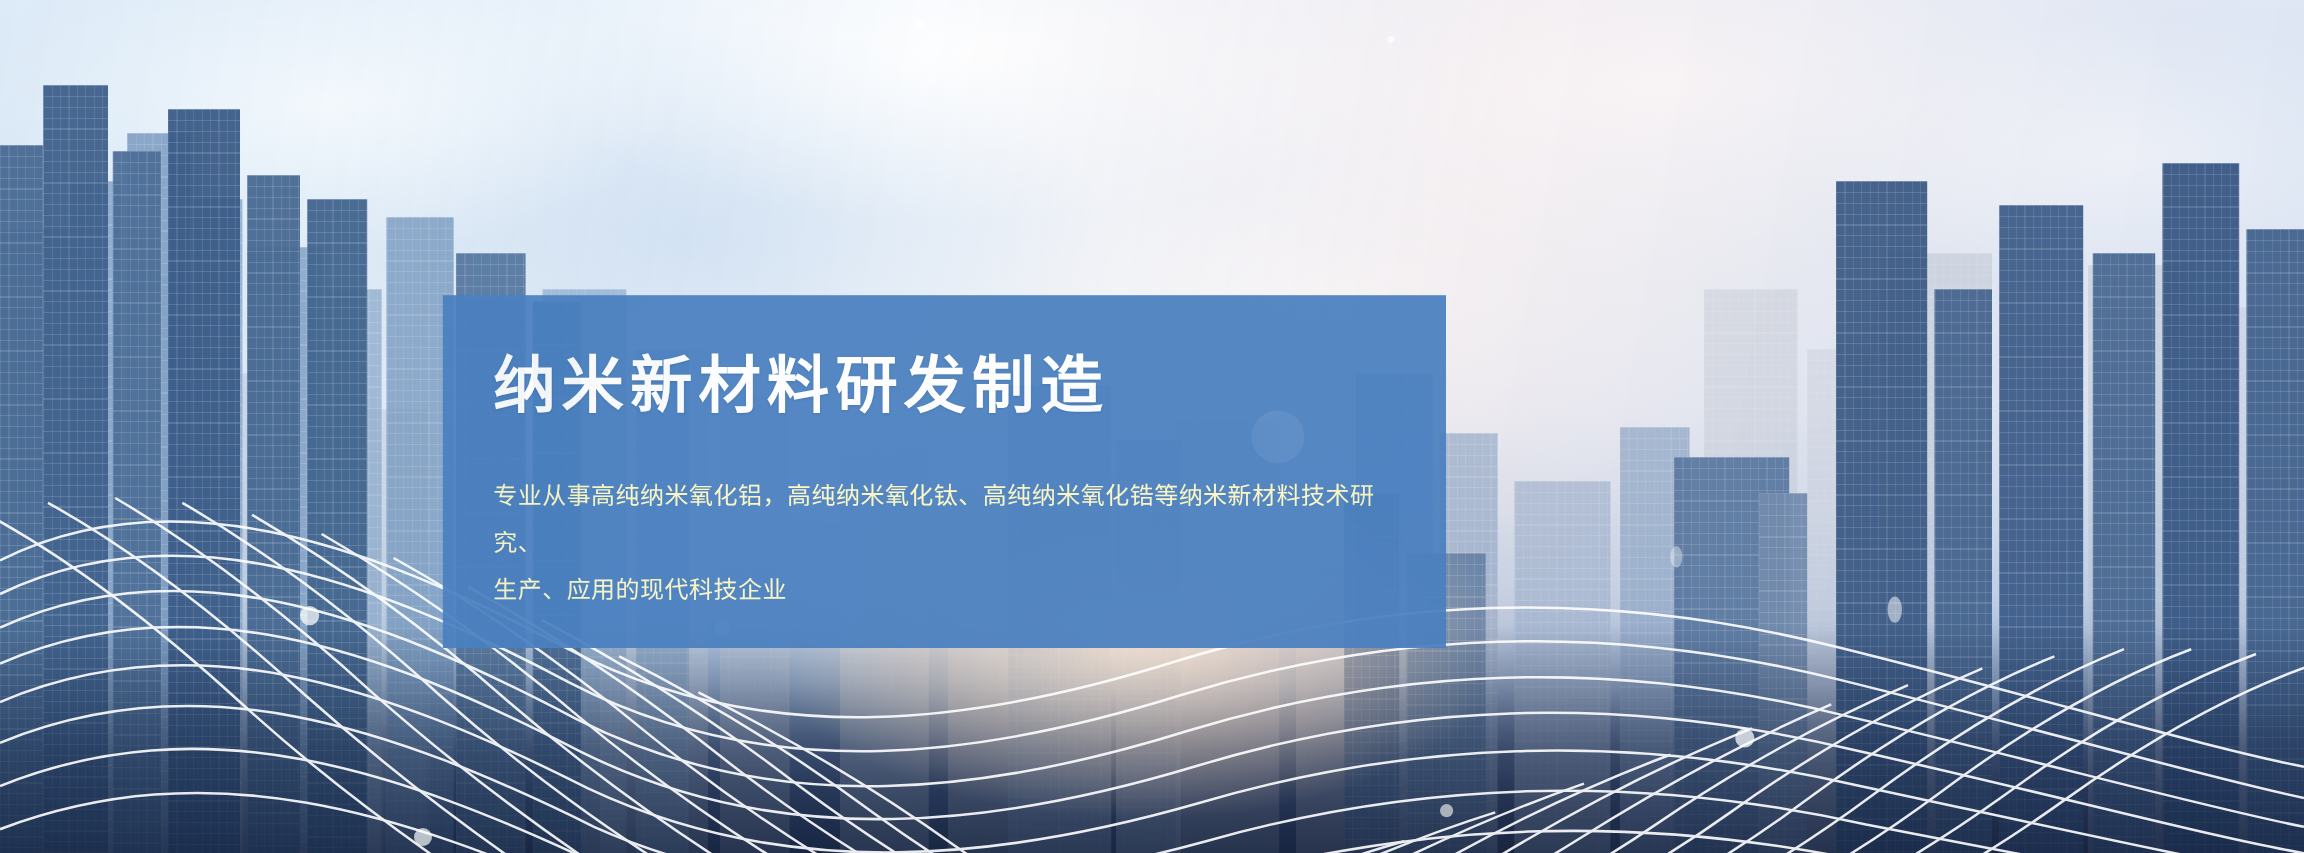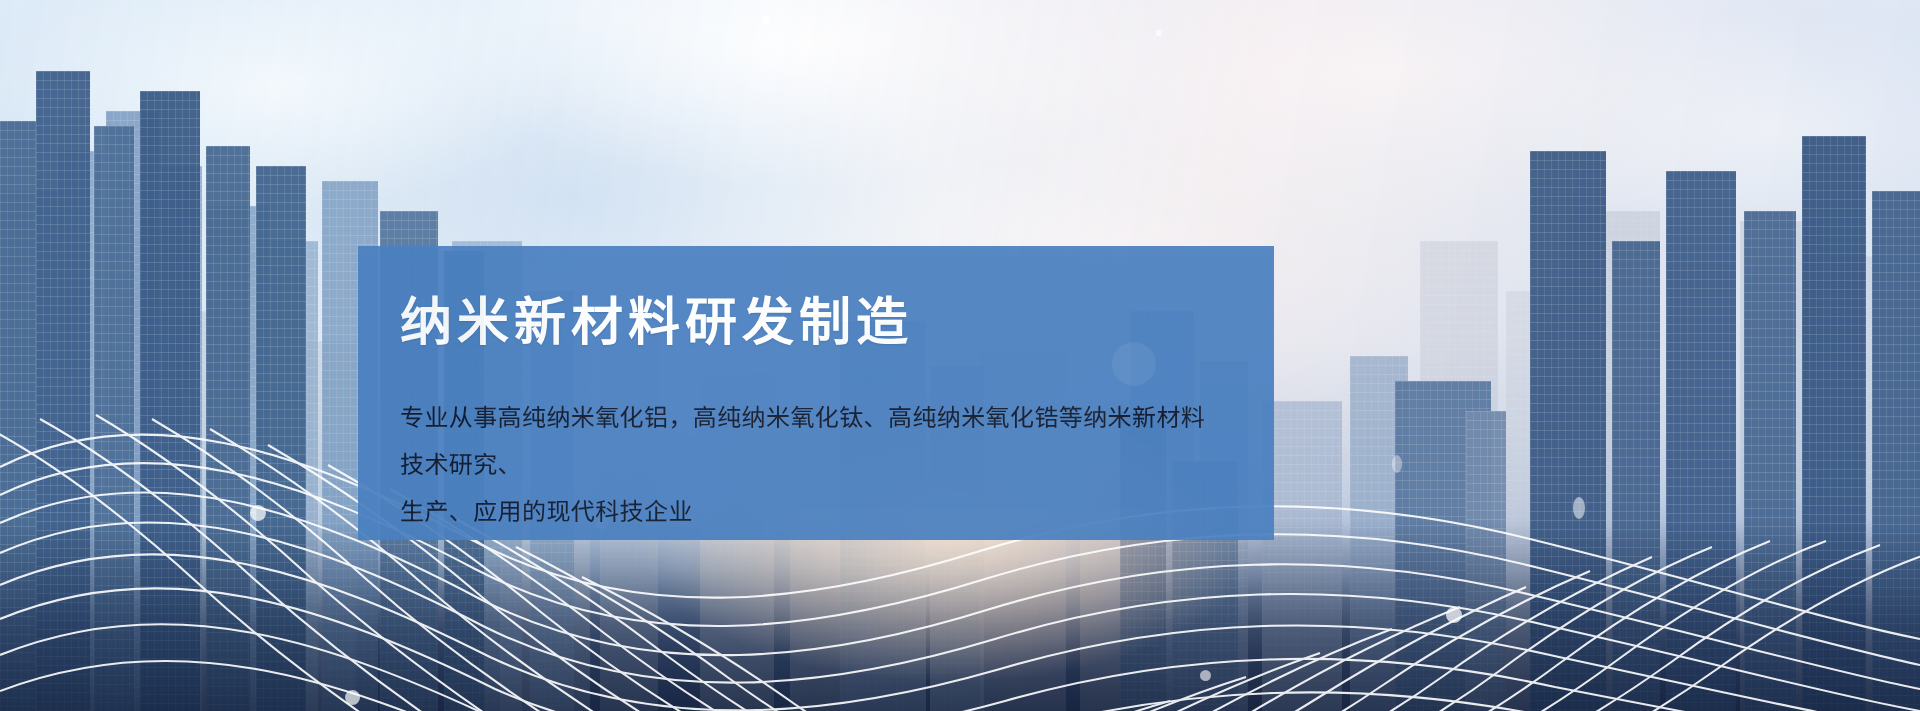--- a/index.html
+++ b/index.html
@@ -81,43 +81,43 @@
   
   .chroma{
     position:absolute; inset:0; pointer-events:none;
     background:linear-gradient(100deg, rgba(80,160,220,.10) 0%, rgba(255,255,255,0) 38%, rgba(230,120,110,.07) 62%, rgba(70,120,200,.10) 100%);
     mix-blend-mode:multiply;
   }
 
   
   .panel{
     position:absolute;
-    left:358px; top:246px;
-    width:916px; height:294px;
+    left:369px; top:246px;
+    width:836px; height:294px;
     background:#4a80c0;
     opacity:.93;
     z-index:30;
   }
   .panel-inner{
     position:absolute; inset:0;
     padding:48px 56px 0 42px;
   }
   .hero-title{
     color:#ffffff;
     font-size:52px;
     font-weight:700;
     letter-spacing:5px;
     line-height:1.1;
     margin:0 0 44px 0;
     white-space:nowrap;
     text-shadow:0 1px 2px rgba(20,45,85,.18);
   }
   .hero-sub{
-    color:#0f172a;
-    font-size:24px;
+    color:#fef9c3;
+    font-size:20px;
     font-weight:400;
     line-height:1.95;
     letter-spacing:.4px;
     max-width:970px;
   }
 
   
   .panel-bokeh{
     position:absolute; width:44px; height:44px; border-radius:50%;
     background:rgba(255,255,255,.07);

